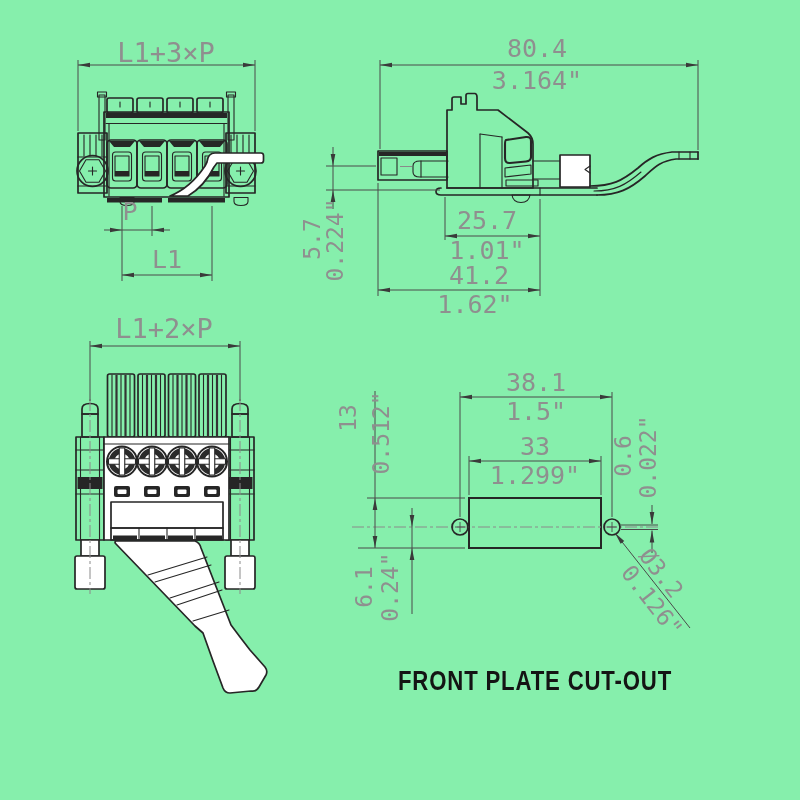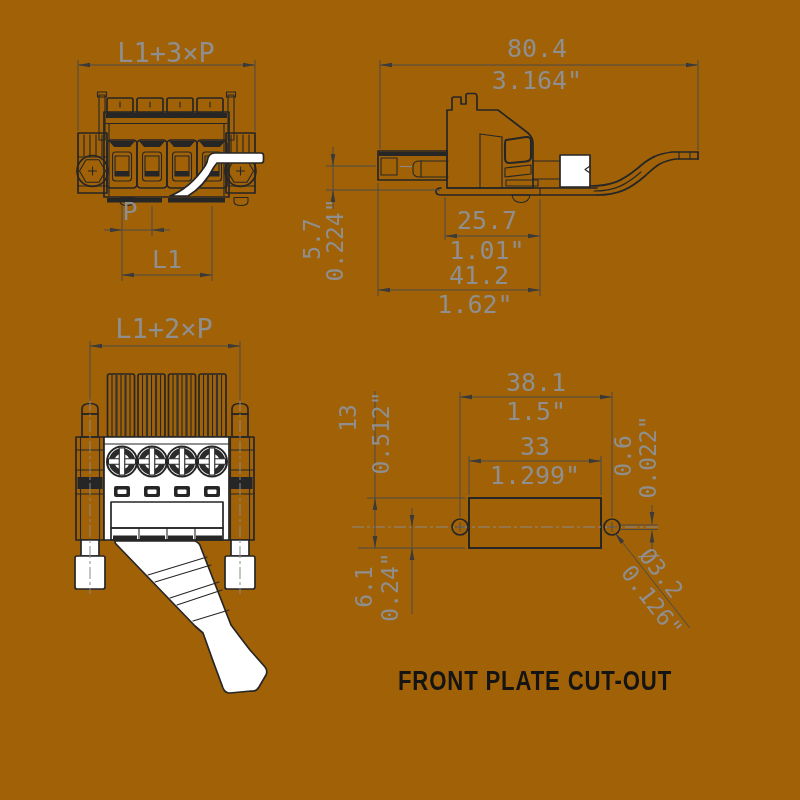--- a/index.html
+++ b/index.html
@@ -1,16 +1,16 @@
 <!DOCTYPE html>
 <html><head>
 <meta charset="utf-8">
 <style>
   html,body{margin:0;padding:0;background:#ffffff;}
-  .page{width:800px;height:800px;background:#a16207;position:relative;text-align:right;}
+  .page{width:800px;height:800px;background:#86efac;position:relative;text-align:right;}
   svg{display:block;}
   
   .ol{stroke:#262626;fill:none;stroke-width:1.7;stroke-linejoin:round;stroke-linecap:round}
   .olw{stroke:#262626;fill:#ffffff;stroke-width:1.7;stroke-linejoin:round;stroke-linecap:round}
   .ol2{stroke:#262626;fill:none;stroke-width:1.1;stroke-linejoin:round;stroke-linecap:round}
   .fillk{fill:#262626;stroke:none}
   
   .dl{stroke:#4a4a4a;fill:none;stroke-width:1}
   .cl{stroke:#8a8a8a;fill:none;stroke-width:1;stroke-dasharray:12 3 3 3}
   

